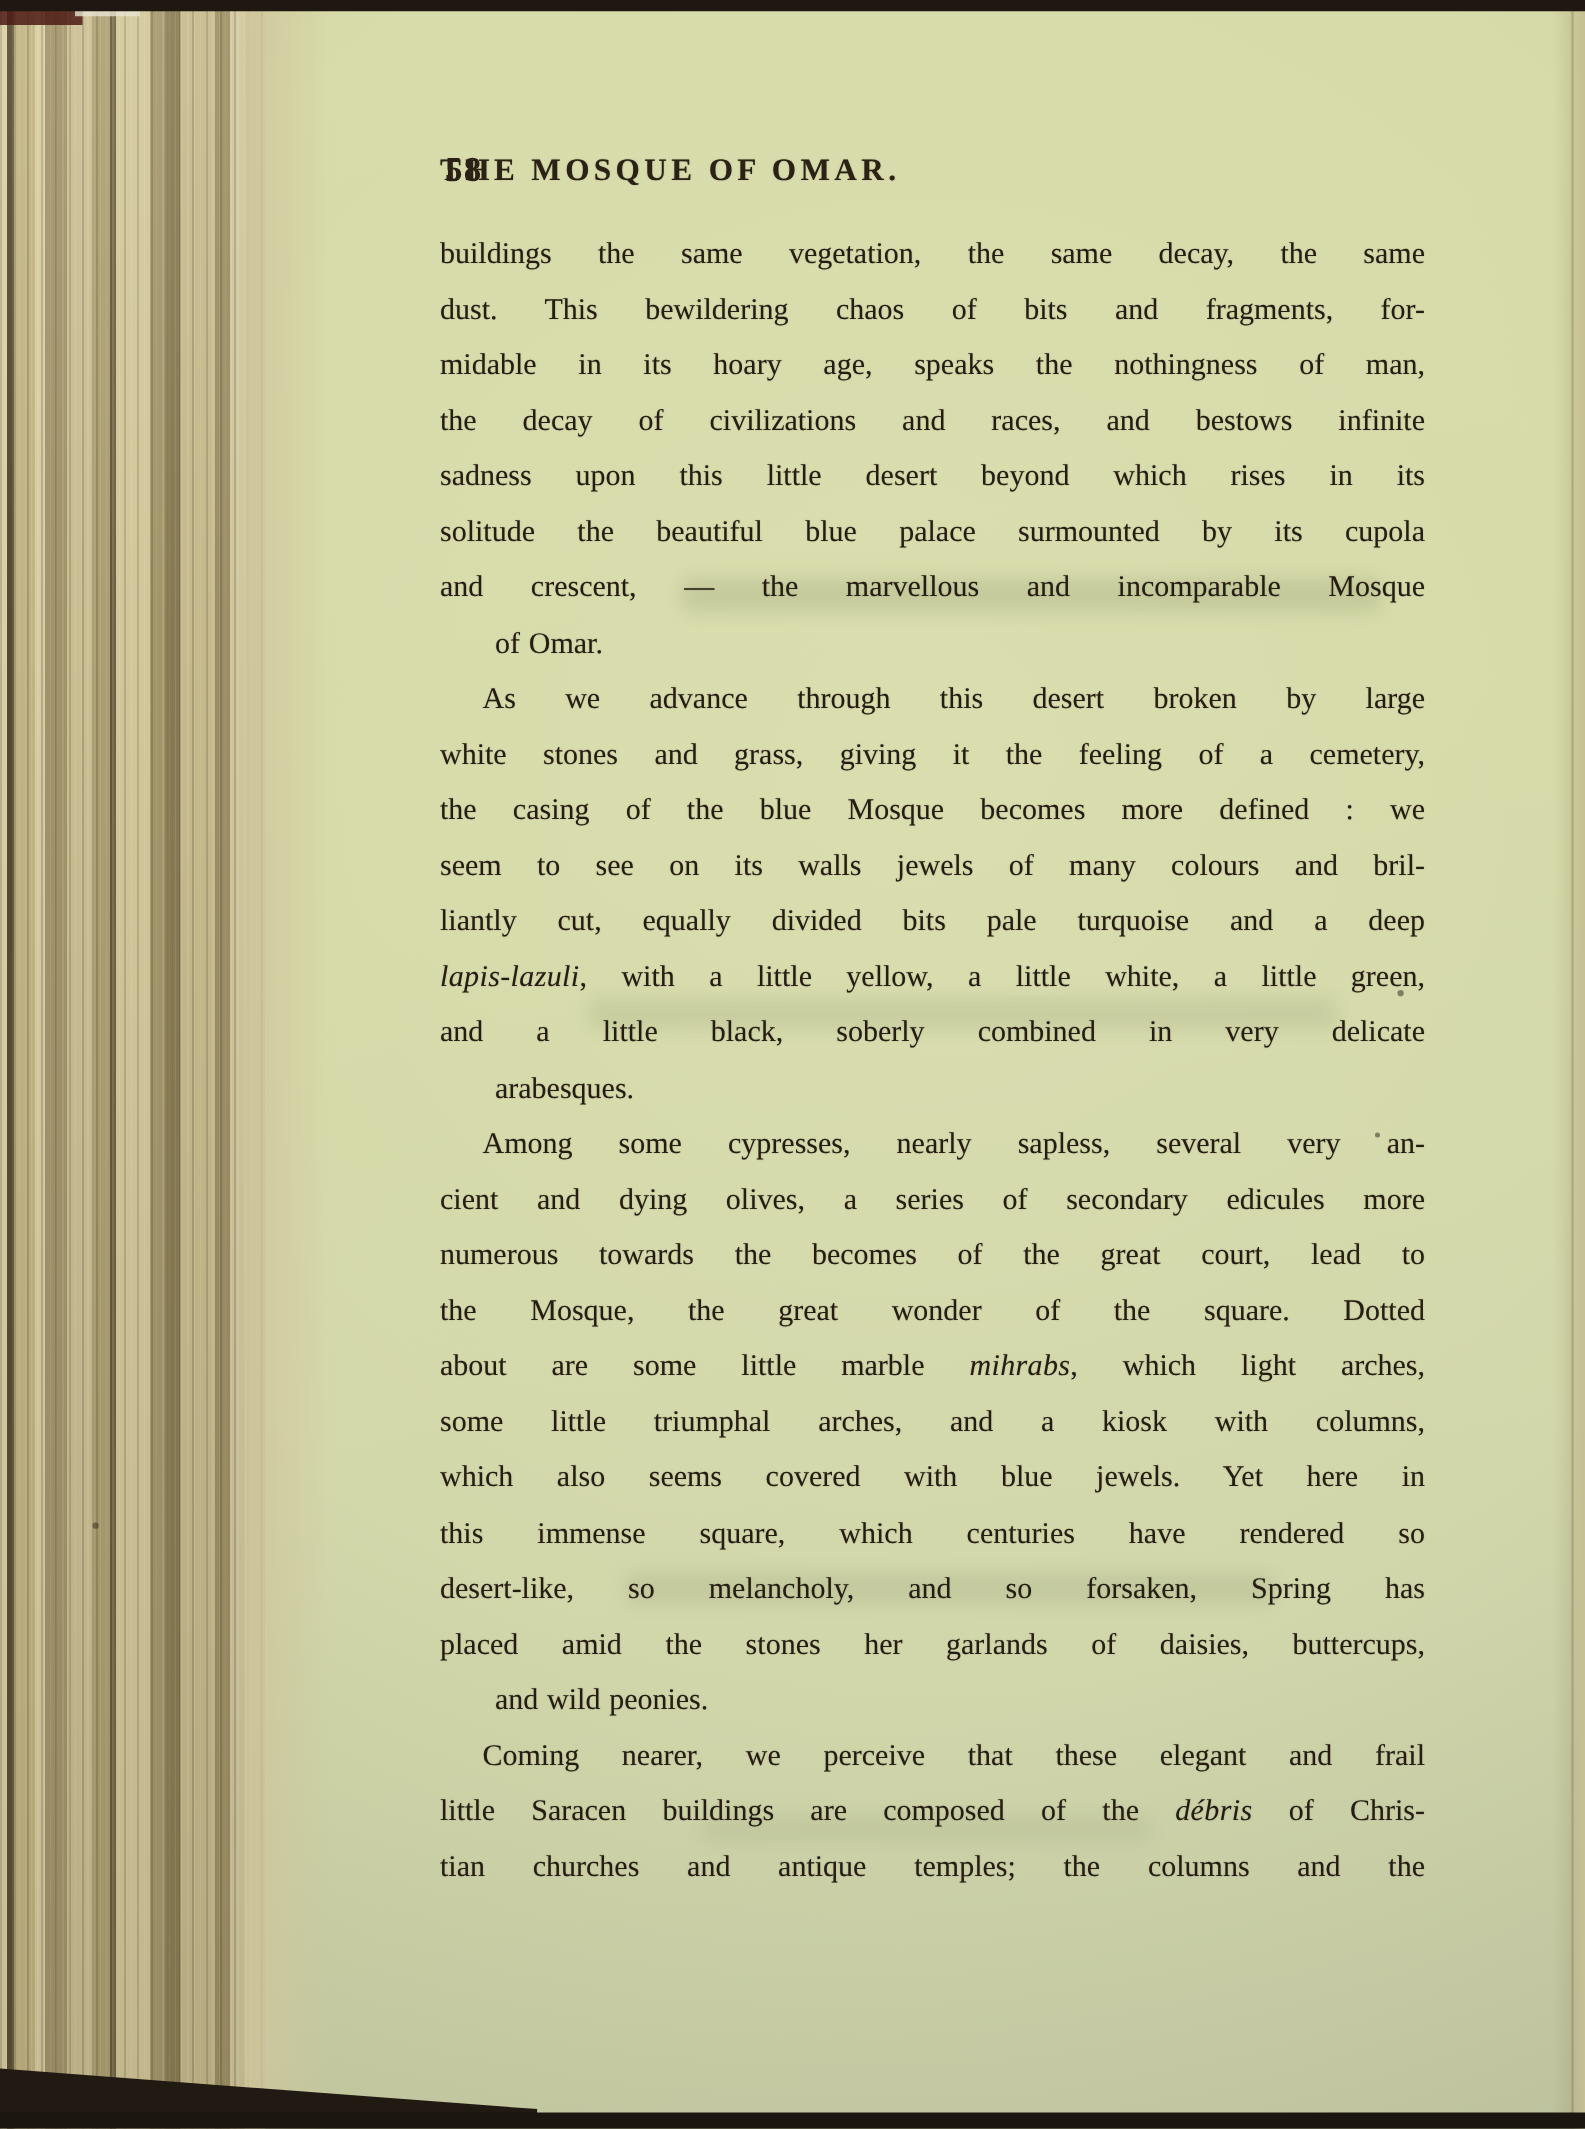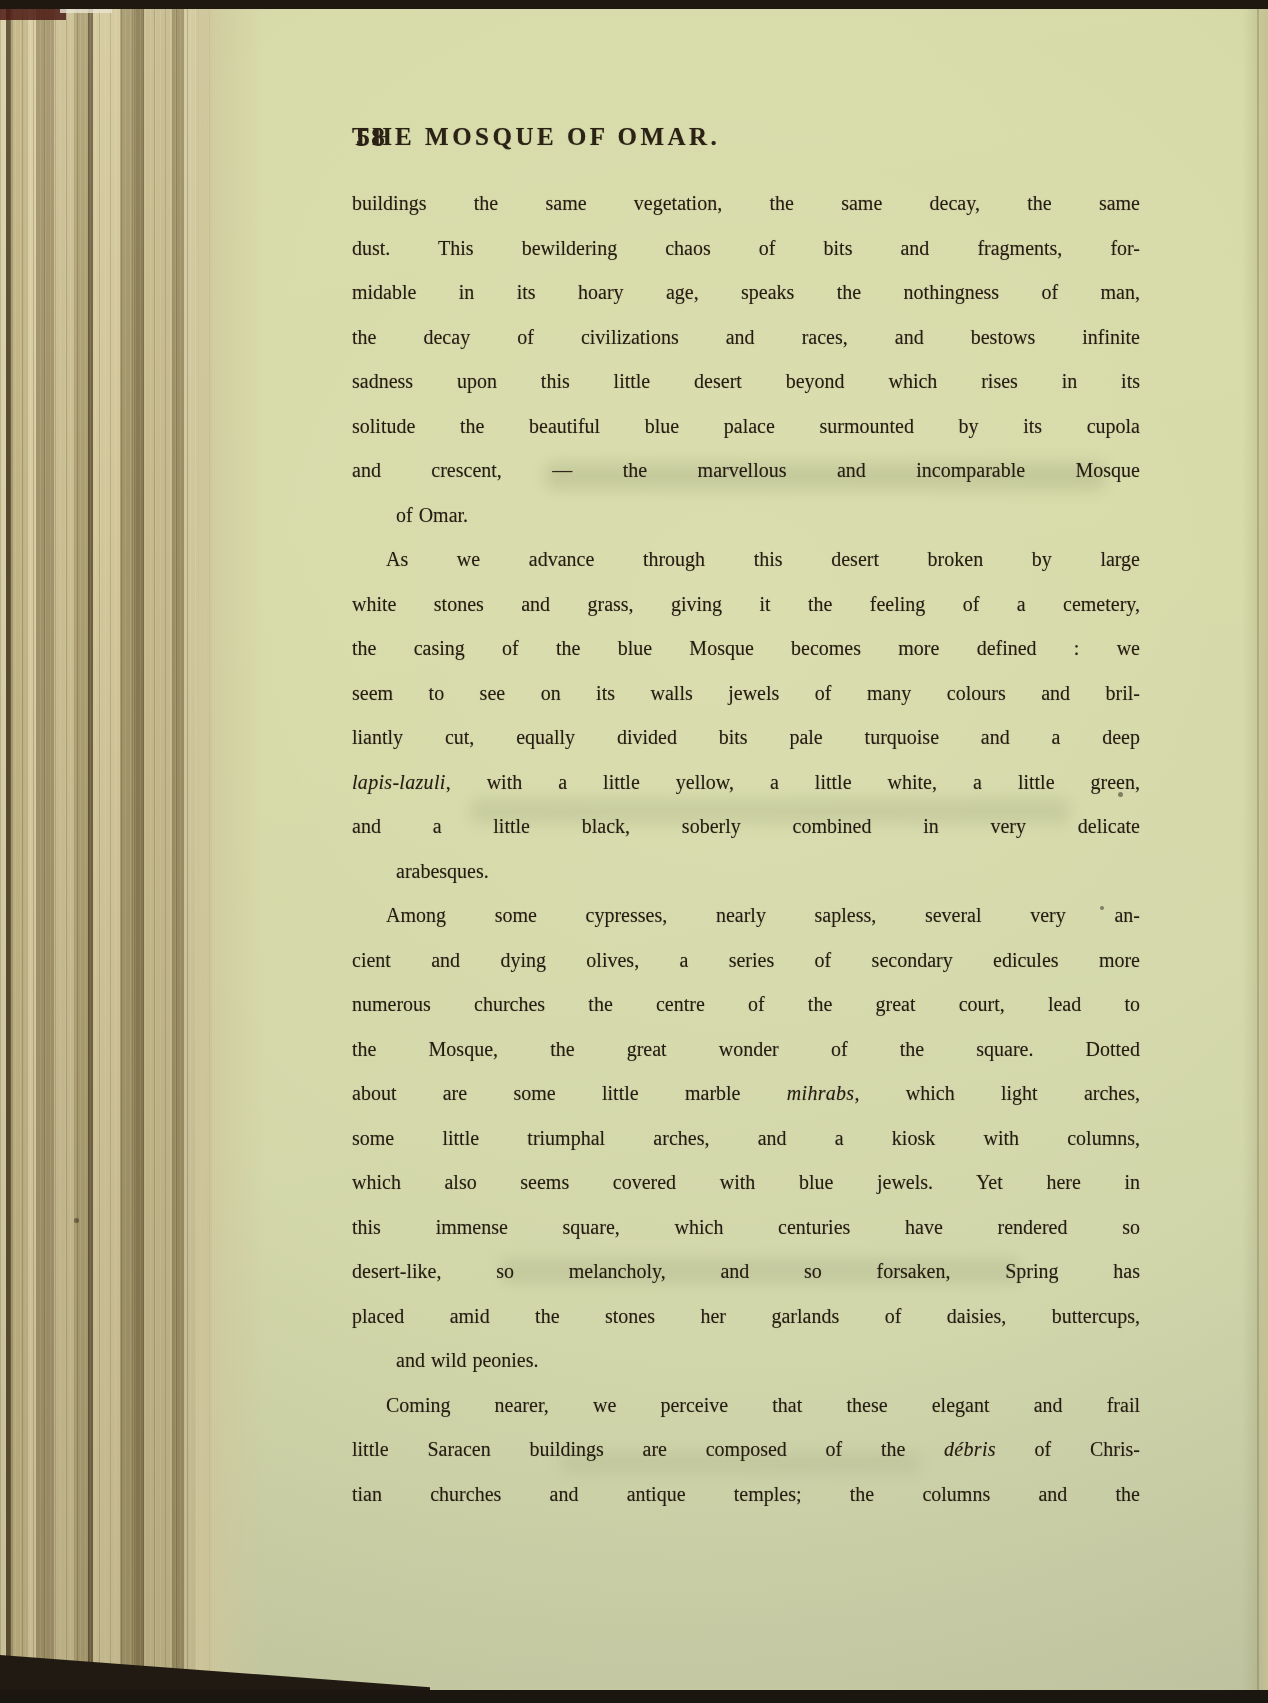--- a/index.html
+++ b/index.html
@@ -61,21 +61,21 @@
   }
   .running-title {
     position:absolute; left:0; right:0; top:4px; text-align:left;
     font-size:25px; font-weight:700; letter-spacing:3.5px;
     text-shadow:0 0 1px rgba(43,34,21,0.4);
   }
 
   
   .text-block {
     position:absolute; top:181px; left:352px; width:788px;
-    font-size:20px; line-height:44.5px; color:#251d12;
+    font-size:24px; line-height:44.5px; color:#251d12;
     text-shadow:0 0 1px rgba(40,30,18,0.35);
   }
   .line { height:44.5px; overflow:hidden; text-align:justify; text-align-last:justify; word-spacing:1px; }
   .line.last   { text-align-last:left;margin-left:44px; }
   .line.indent { text-indent:34px; }
   .line em { font-style:italic; letter-spacing:.3px; }
 
   
   .ghost { position:absolute; background:rgba(118,128,88,0.20); filter:blur(7px); border-radius:8px; }
   .ghost-1 { left:545px; top:462px;  width:560px; height:28px; }
@@ -120,21 +120,21 @@
       <div class="line indent"><span>As we advance through this desert broken by large</span></div>
       <div class="line"><span>white stones and grass, giving it the feeling of a cemetery,</span></div>
       <div class="line"><span>the casing of the blue Mosque becomes more defined : we</span></div>
       <div class="line"><span>seem to see on its walls jewels of many colours and bril-</span></div>
       <div class="line"><span>liantly cut, equally divided bits pale turquoise and a deep</span></div>
       <div class="line"><em>lapis-lazuli</em><span>, with a little yellow, a little white, a little green,</span></div>
       <div class="line"><span>and a little black, soberly combined in very delicate</span></div>
       <div class="line last"><span>arabesques.</span></div>
       <div class="line indent"><span>Among some cypresses, nearly sapless, several very an-</span></div>
       <div class="line"><span>cient and dying olives, a series of secondary edicules more</span></div>
-      <div class="line"><span>numerous churches the centre of the great court, lead to</span></div>
+      <div class="line"><span>numerous towards the becomes of the great court, lead to</span></div>
       <div class="line"><span>the Mosque, the great wonder of the square. Dotted</span></div>
       <div class="line"><span>about are some little marble </span><em>mihrabs</em><span>, which light arches,</span></div>
       <div class="line"><span>some little triumphal arches, and a kiosk with columns,</span></div>
       <div class="line"><span>which also seems covered with blue jewels. Yet here in</span></div>
       <div class="line"><span>this immense square, which centuries have rendered so</span></div>
       <div class="line"><span>desert-like, so melancholy, and so forsaken, Spring has</span></div>
       <div class="line"><span>placed amid the stones her garlands of daisies, buttercups,</span></div>
       <div class="line last"><span>and wild peonies.</span></div>
       <div class="line indent"><span>Coming nearer, we perceive that these elegant and frail</span></div>
       <div class="line"><span>little Saracen buildings are composed of the </span><em>débris</em><span> of Chris-</span></div>

